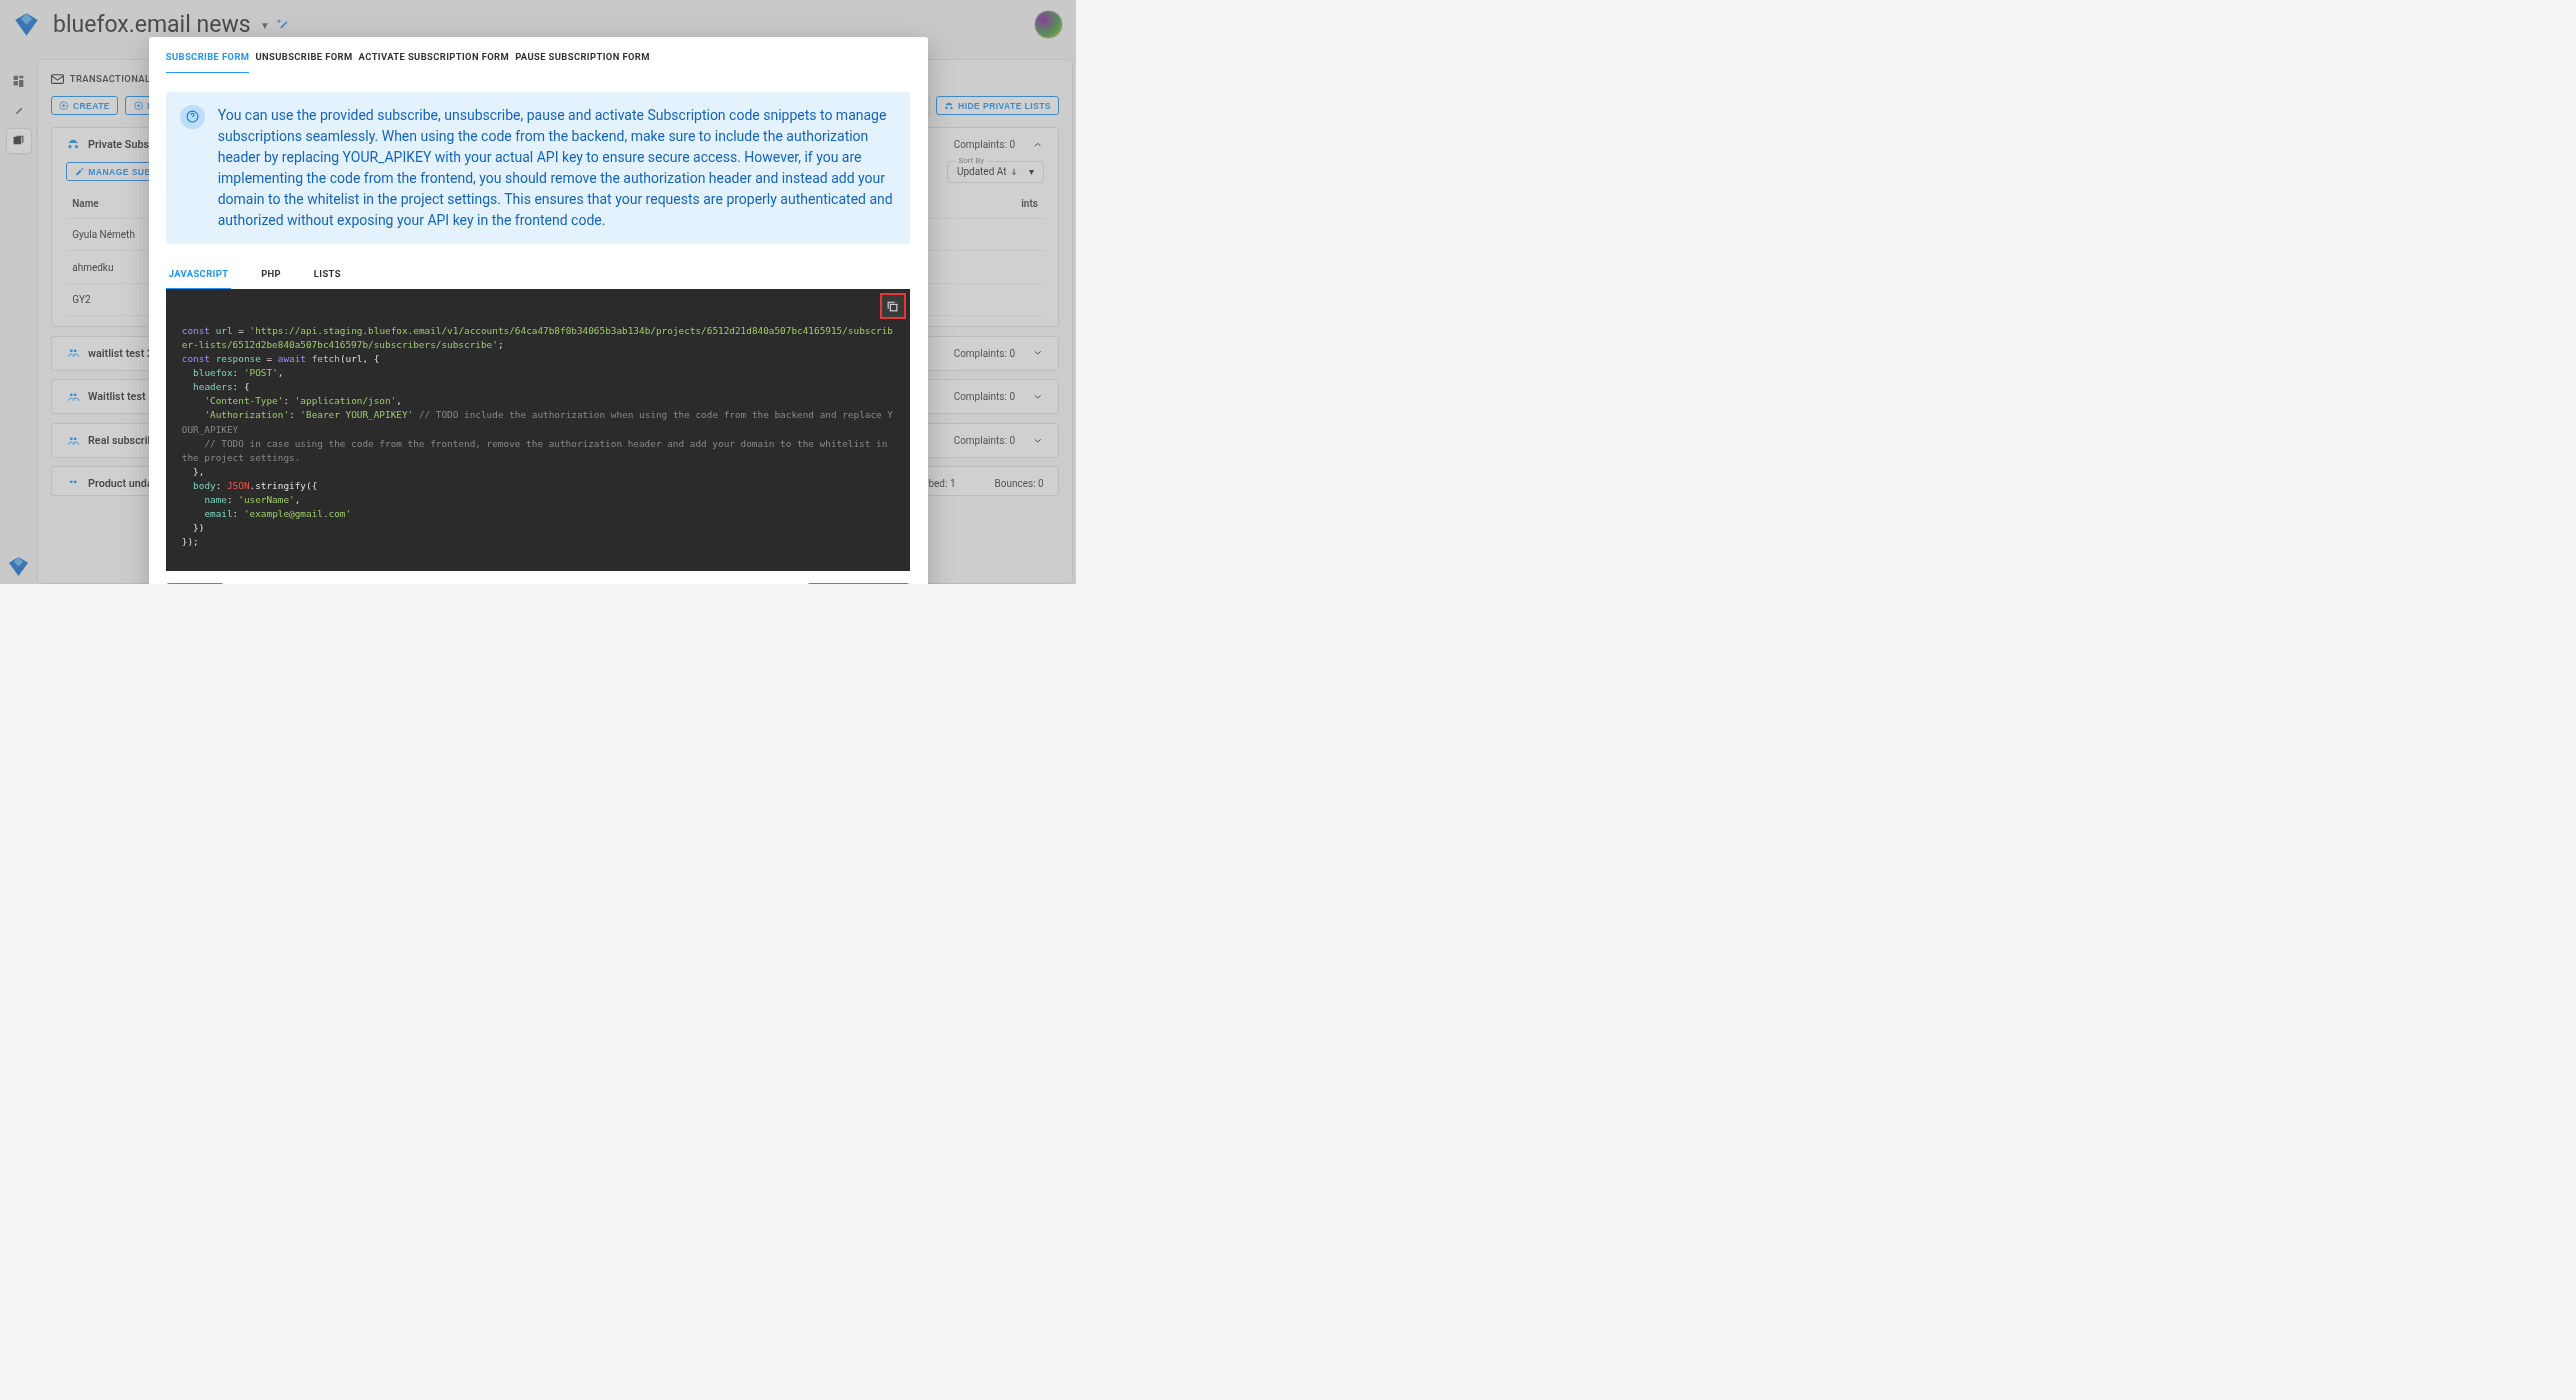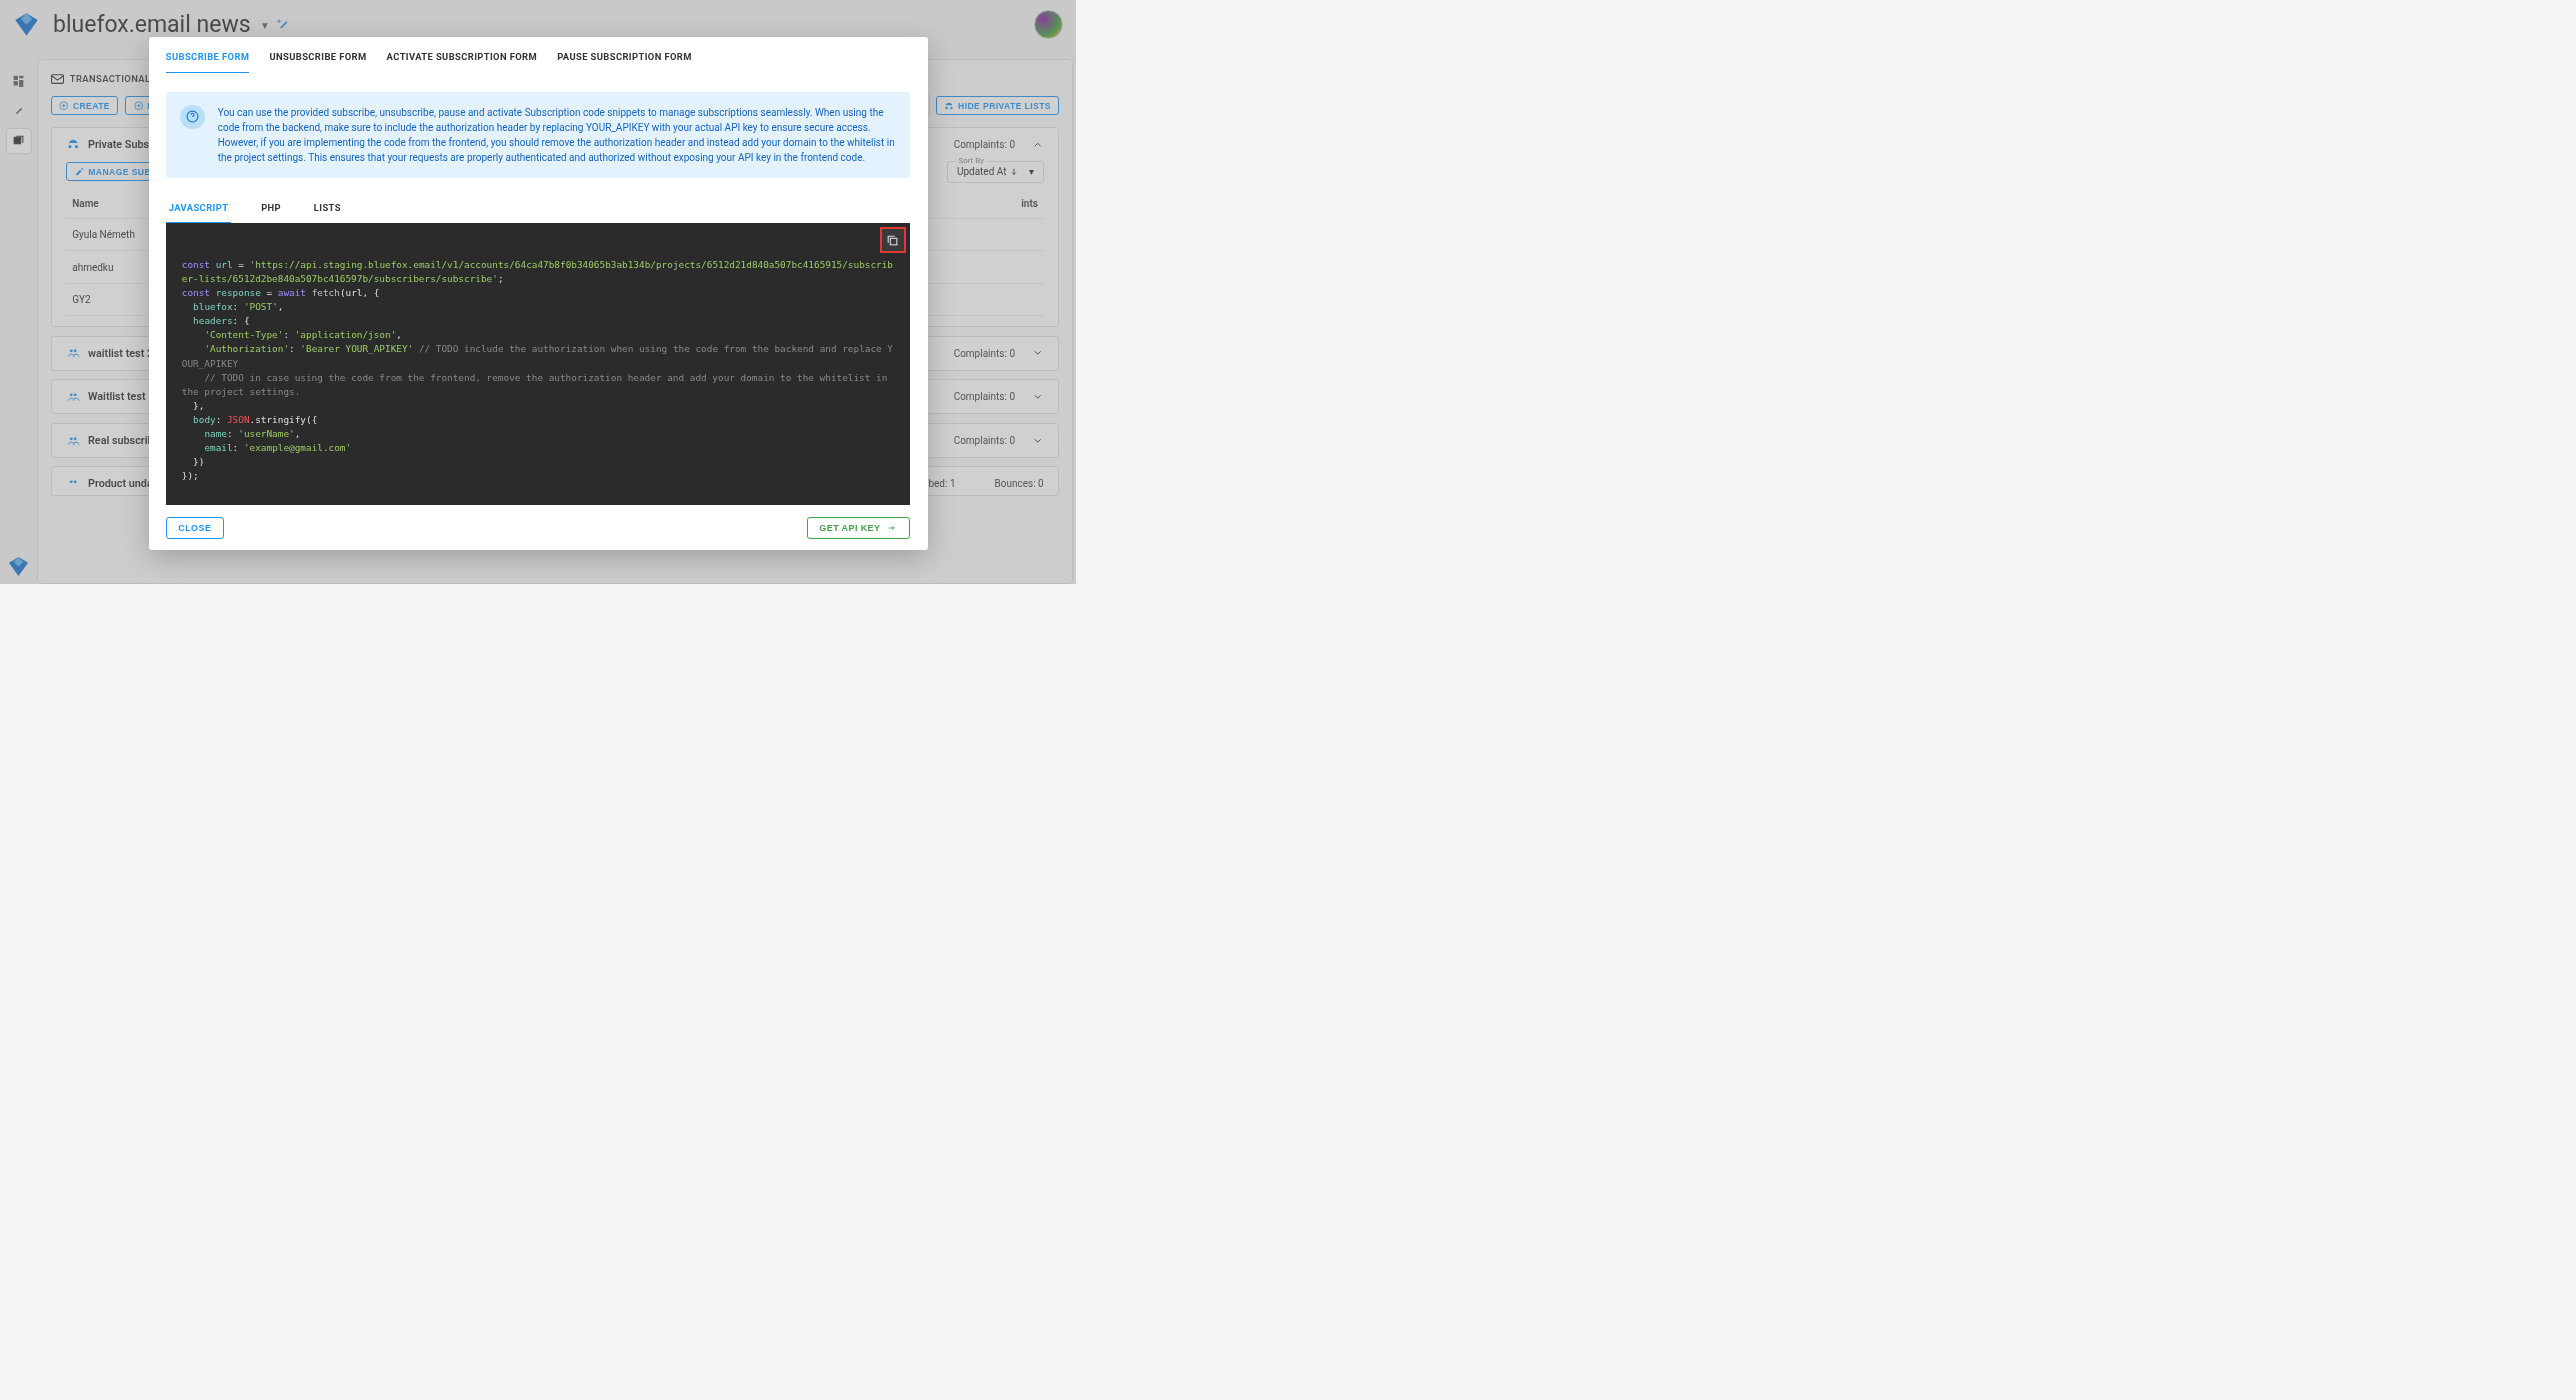--- a/index.html
+++ b/index.html
@@ -174,21 +174,21 @@
   top: 37px;
   width: 779px;
   background: #fff;
   border-radius: 2.9px;
   box-shadow: 0 7.2px 29px rgba(0,0,0,0.22);
   padding-bottom: 11.5px;
 }
 
 .modal-tabs {
   display: flex;
-  gap: 20px;
+  gap: 6px;
   padding: 14.4px 17.3px 0 17.3px;
   border-bottom: 0.7px solid transparent;
 }
 .modal-tab {
   font-size: 9.4px;
   font-weight: 700;
   letter-spacing: 0.4px;
   padding-bottom: 10px;
   cursor: pointer;
   color: #333;
@@ -207,21 +207,21 @@
   gap: 13px;
 }
 .info-icon-wrap {
   width: 24.5px; height: 24.5px; min-width:24.5px;
   border-radius: 50%;
   background: #bbdefb;
   display:flex; align-items:center; justify-content:center;
   color: #1976d2;
 }
 .info-text {
-  font-size: 10px;
+  font-size: 14px;
   color: #1565c0;
   line-height: 1.5;
 }
 
 .code-tabs {
   display: flex;
   gap: 27px;
   padding: 0 17.3px;
 }
 .code-tab {

